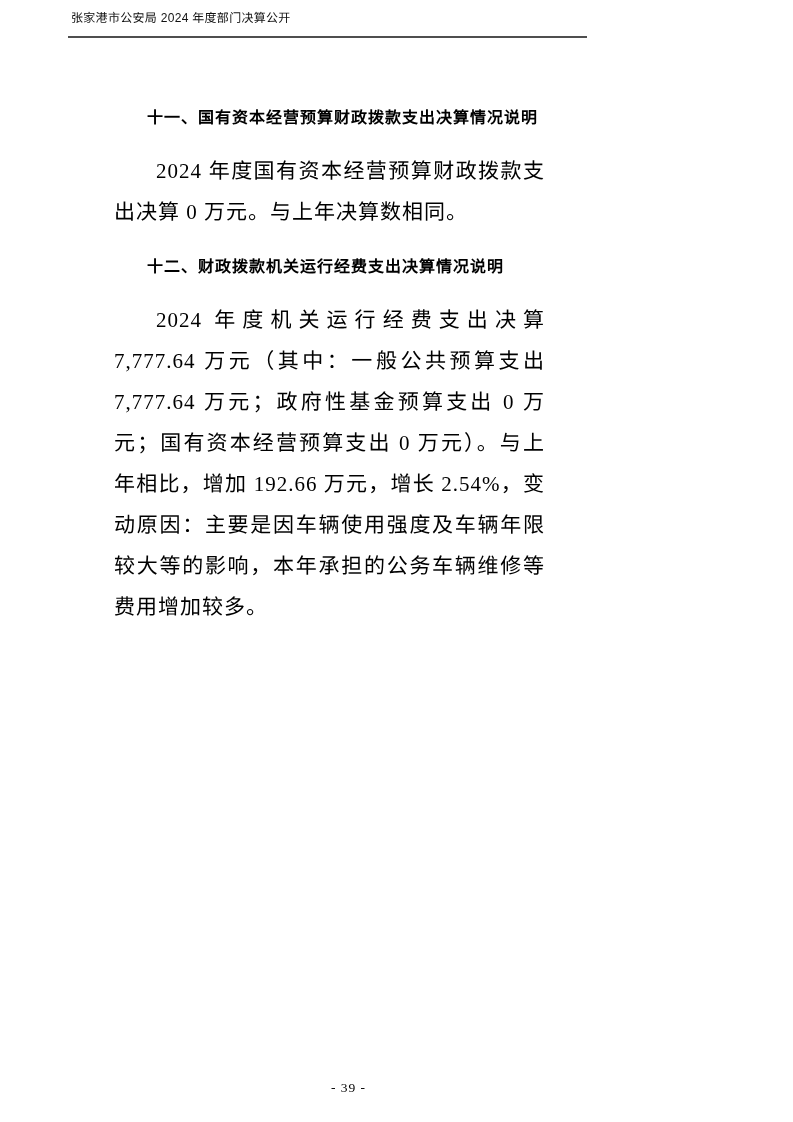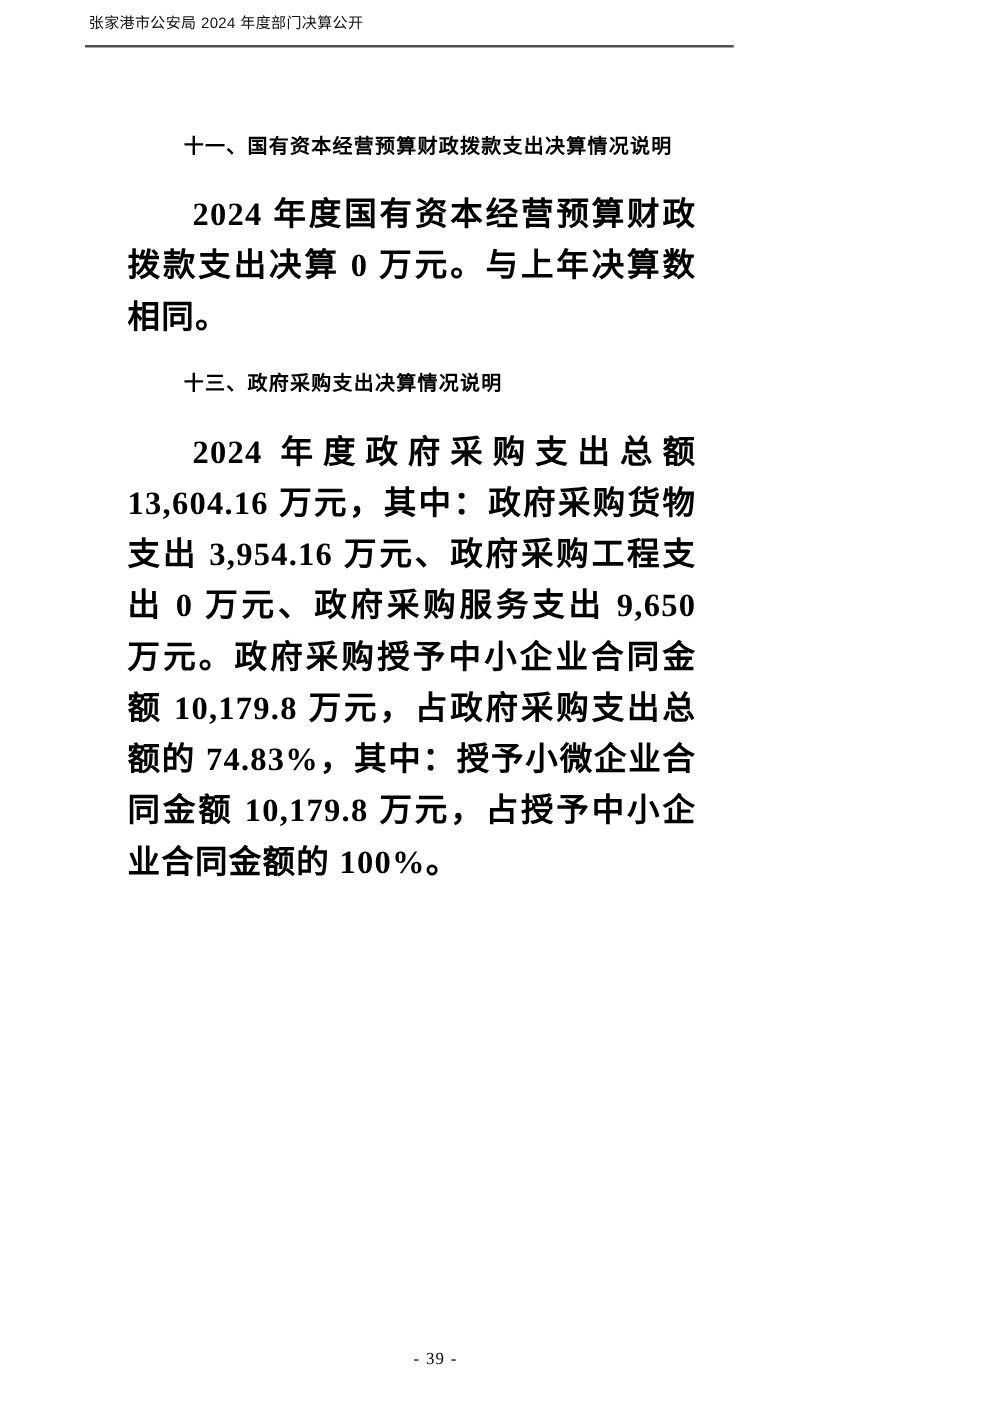--- a/index.html
+++ b/index.html
@@ -47,28 +47,27 @@
     margin: 13px;
     font-family: "Liberation Sans", sans-serif;
     font-weight: 700;
     font-size: 16px;
     line-height: 41px;
     text-indent: 2em;
     letter-spacing: 1px;
     white-space: nowrap;
   }
   .paragraph {
-    margin: 0;
+    margin: 12px;
     font-family: "Liberation Serif", serif;
-    font-size: 26px;
+    font-size: 21px;
     line-height: 41px;
     letter-spacing: 1px;
     text-align: justify;
     text-indent: 2em;
-    font-weight: bold;
   }
   
   .page-footer {
     position: absolute;
     left: 0;
     right: 0;
     top: 1078px;
     text-align: center;
   }
   .page-number {
@@ -89,25 +88,25 @@
     <div class="header-rule"></div>
   </div>
 
   <div class="content">
 
     <section class="section">
       <h2 class="section-heading">十一、国有资本经营预算财政拨款支出决算情况说明</h2>
       <p class="paragraph">2024 年度国有资本经营预算财政拨款支出决算 0 万元。与上年决算数相同。</p>
     </section>
 
+    <section class="section">
+      <h2 class="section-heading">十二、财政拨款机关运行经费支出决算情况说明</h2>
+      <p class="paragraph">2024 年度机关运行经费支出决算 7,777.64 万元（其中：一般公共预算支出 7,777.64 万元；政府性基金预算支出 0 万元；国有资本经营预算支出 0 万元）。与上年相比，增加 192.66 万元，增长 2.54%，变动原因：主要是因车辆使用强度及车辆年限较大等的影响，本年承担的公务车辆维修等费用增加较多。</p>
+    </section>
 
-    <section class="section">
-      <h2 class="section-heading">十三、政府采购支出决算情况说明</h2>
-      <p class="paragraph">2024 年度政府采购支出总额 13,604.16 万元，其中：政府采购货物支出 3,954.16 万元、政府采购工程支出 0 万元、政府采购服务支出 9,650 万元。政府采购授予中小企业合同金额 10,179.8 万元，占政府采购支出总额的 74.83%，其中：授予小微企业合同金额 10,179.8 万元，占授予中小企业合同金额的 100%。</p>
-    </section>
 
     <section class="section">
     </section>
 
   </div>
 
   <div class="page-footer">
     <span class="page-number">- 39 -</span>
   </div>
 

